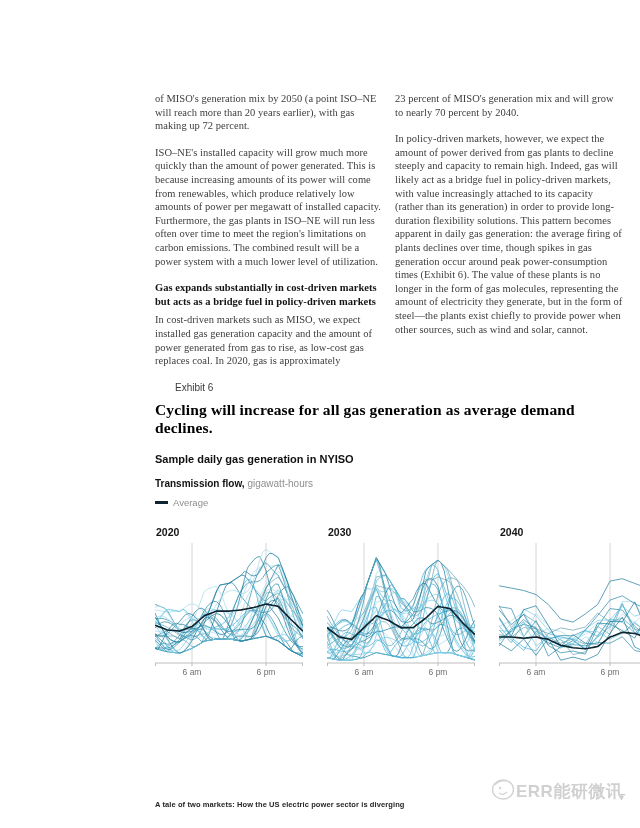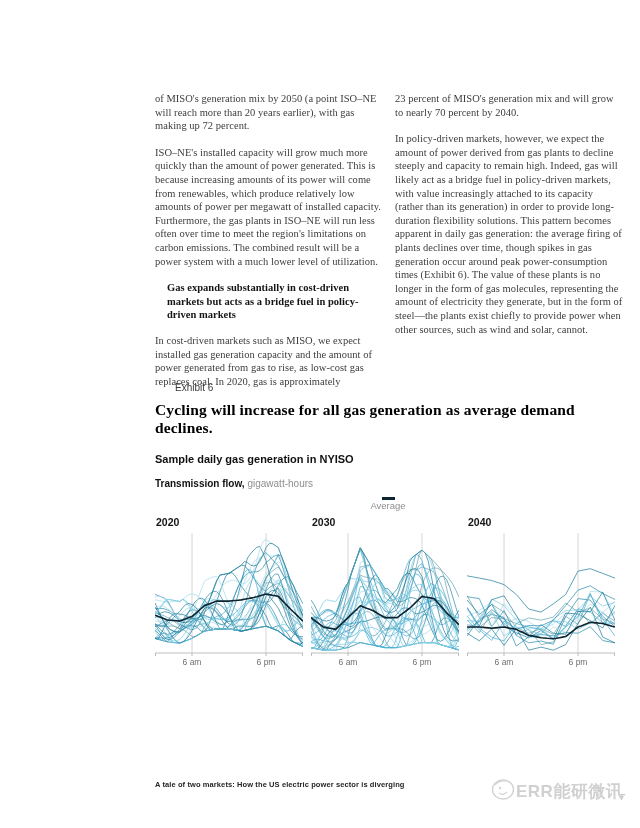--- a/index.html
+++ b/index.html
@@ -5,38 +5,38 @@
   html,body{margin:0;padding:0;}
   body{
     width:640px;height:828px;background:#ffffff;position:relative;
     font-family:"Liberation Sans",sans-serif;color:#3b3b3b;overflow:hidden;
   }
   .page{position:absolute;inset:0;background:#fff;}
   
   .cols{position:absolute;left:155px;top:92px;width:468px;display:flex;gap:12px;}
   .col{width:228px;font-size:10.5px;line-height:13.6px;color:#3d3d3d;letter-spacing:.03px;font-family:Liberation Serif, serif;}
   .col p{margin:0 0 13px 0;}
-  .col .heading{font-weight:bold;color:#141414;margin:12px;}
+  .col .heading{font-weight:bold;color:#141414;margin:0;}
   .col p.after-heading{margin-top:5px;}
   
   .exhibit{position:absolute;left:155px;top:382px;width:466px;}
   .ex-label{font-size:10px;color:#3a3a3a;padding-left:20px;}
   .ex-title{font-family:"Liberation Serif","DejaVu Serif",serif;font-weight:bold;
     font-size:15.5px;color:#000;margin:8px 0 0 0;letter-spacing:.15px;}
   .subtitle{margin-top:16px;font-size:11px;font-weight:bold;color:#111;}
   .unitline{margin-top:13px;font-size:10px;color:#8e8e8e;}
   .unitline .b{font-weight:bold;color:#111;}
-  .legend{margin-top:8px;display:flex;align-items:center;font-size:9.5px;color:#8e8e8e;flex-direction:column;}
+  .legend{margin-top:8px;display:flex;align-items:center;gap:5px;font-size:9.5px;color:#8e8e8e;}
   .legend .swatch{display:inline-block;width:13px;height:2.5px;background:#0e2430;}
-  .charts{margin-top:5px;display:flex;gap:8px;}
+  .charts{margin-top:18px;display:flex;gap:24px;}
   .panel{margin:0;width:148px;}
   .year{font-size:10.5px;font-weight:bold;color:#141414;margin:0 0 3px 1px;}
   svg text{font-family:"Liberation Sans",sans-serif;}
   
-  .footer-title{position:absolute;left:155px;top:780px;font-size:7.5px;font-weight:bold;color:#252525;letter-spacing:.1px;}
+  .footer-title{position:absolute;left:155px;top:800px;font-size:7.5px;font-weight:bold;color:#252525;letter-spacing:.1px;}
   .watermark{position:absolute;left:490px;top:776px;display:flex;align-items:center;}
   .wm-text{font-size:17px;font-weight:bold;color:#d0d0d0;letter-spacing:.5px;white-space:nowrap;}
   .pagenum{position:absolute;left:620px;top:792px;font-size:9px;color:#c4c4c4;font-style:italic;}
 </style>
 </head>
 <body>
 
 <div class="page">
 
   <main class="cols">

